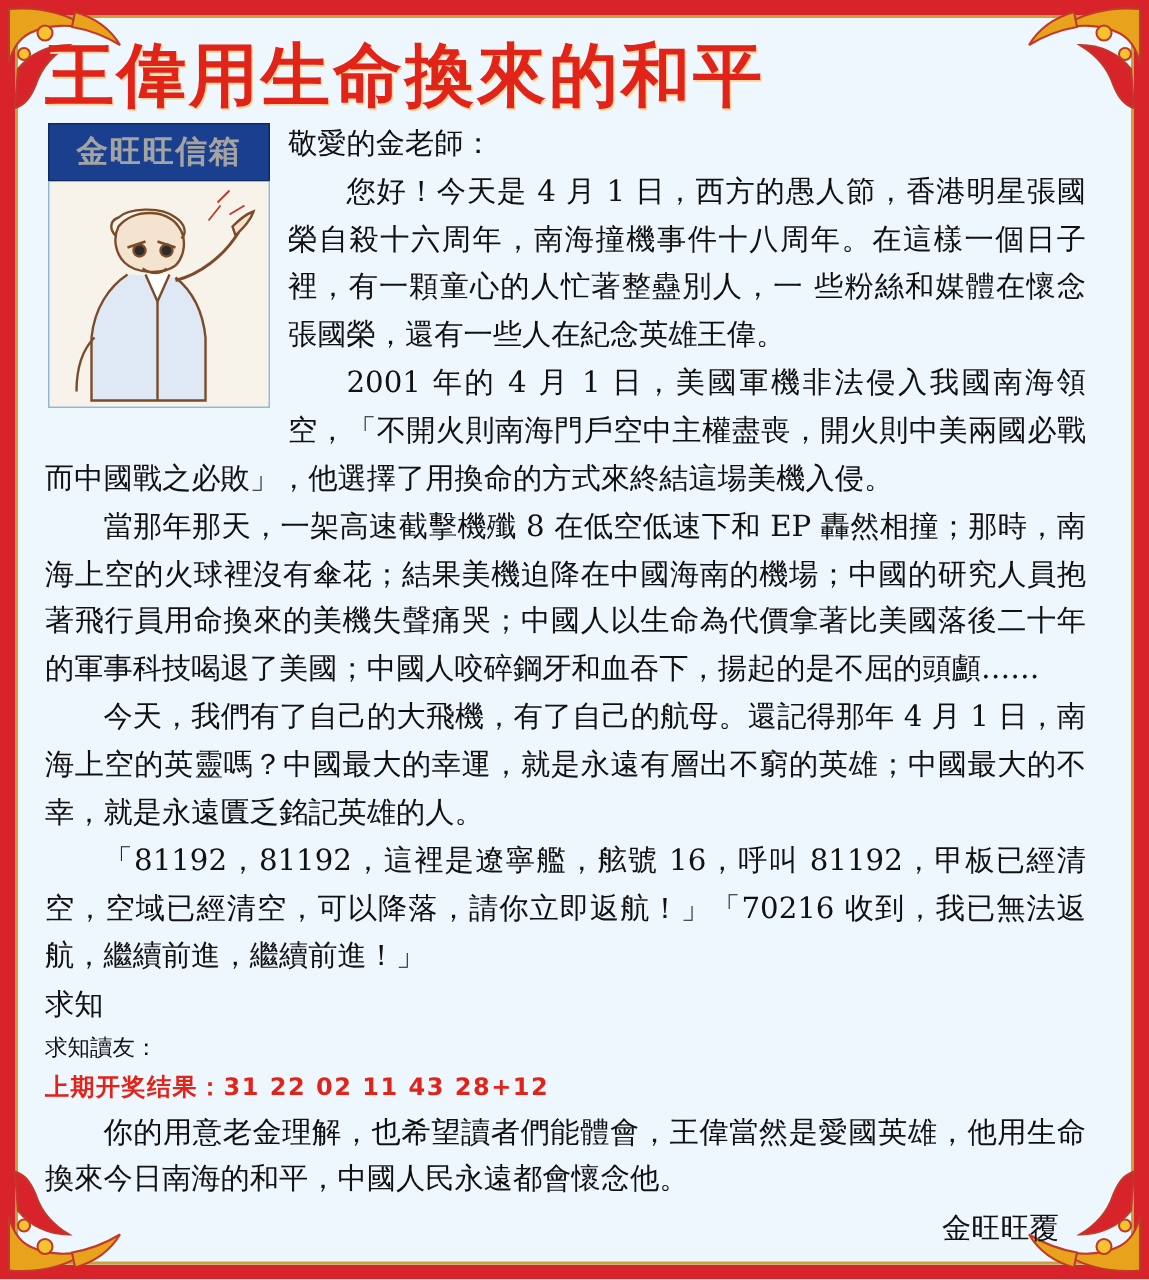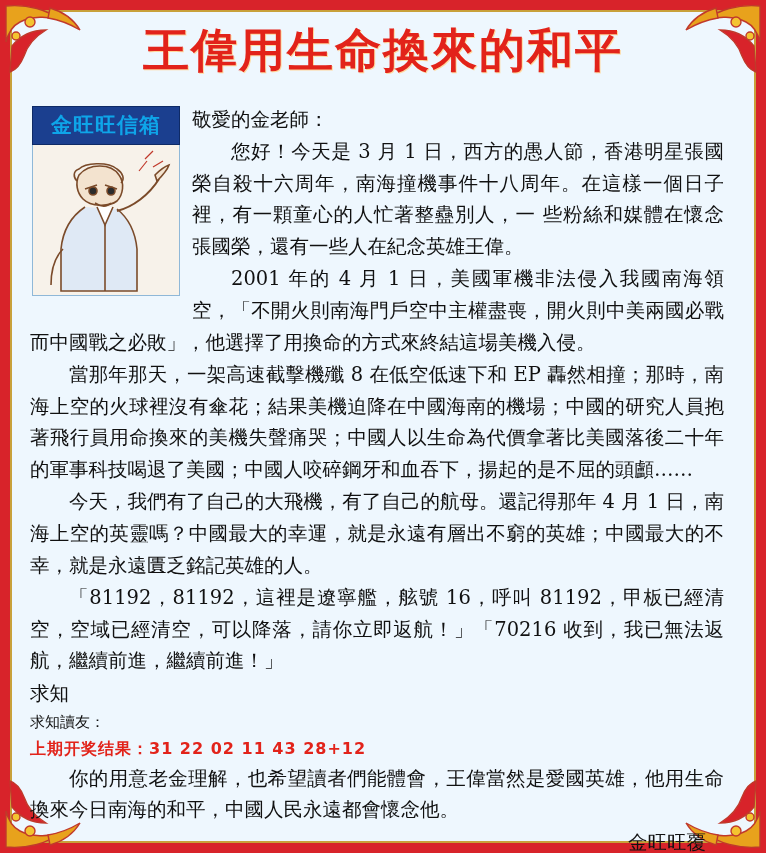--- a/index.html
+++ b/index.html
@@ -49,44 +49,44 @@
 
   .content {
     position: absolute;
     left: 16px; top: 16px; right: 16px; bottom: 16px;
     padding: 2px 14px 6px 14px;
     box-sizing: border-box;
     z-index: 3;
   }
 
   .headline {
-    text-align: center;
+    text-align: left;
     color: #e2231a;
     font-family: Liberation Serif, serif;
     font-weight: bold;
     font-size: 46px;
     letter-spacing: 2px;
     line-height: 1.25;
-    margin: 4px 0 24px 0;
+    margin: 4px 0 0 0;
     text-shadow: 1px 1px 0 #ffd9a0;
     white-space: nowrap;
   }
 
   .top-area {
     display: block;
     position: relative;
   }
   .mailbox {
     float: left;
     width: 148px;
     margin: 2px 12px 2px 2px;
   }
   .mailbox-title {
     background: #1b3f8f;
-    color: #0ea5e9;
+    color: #a3a3a3;
     font-weight: bold;
     font-size: 21px;
     text-align: center;
     padding: 4px 0 5px 0;
     letter-spacing: 1px;
     border: 1px solid #0e2a66;
     font-family: "DejaVu Sans", "Liberation Sans", sans-serif;
   }
   .mailbox-art {
     border: 1px solid #8fb8d8;
@@ -214,21 +214,21 @@
             </g>
             <g stroke="#c0392b" stroke-width="1.2" fill="none">
               <path d="M112 14 l8 -8 M120 22 l10 -6 M106 26 l8 -10"></path>
             </g>
           </svg>
         </div>
       </div>
 
       <div class="body-text">
         <p>敬愛的金老師：</p>
-        <p class="indent">您好！今天是 3 月 1 日，西方的愚人節，香港明星張國榮自殺十六周年，南海撞機事件十八周年。在這樣一個日子裡，有一顆童心的人忙著整蠱別人，一 些粉絲和媒體在懷念張國榮，還有一些人在紀念英雄王偉。</p>
+        <p class="indent">您好！今天是 4 月 1 日，西方的愚人節，香港明星張國榮自殺十六周年，南海撞機事件十八周年。在這樣一個日子裡，有一顆童心的人忙著整蠱別人，一 些粉絲和媒體在懷念張國榮，還有一些人在紀念英雄王偉。</p>
         <p class="indent">2001 年的 4 月 1 日，美國軍機非法侵入我國南海領空，「不開火則南海門戶空中主權盡喪，開火則中美兩國必戰而中國戰之必敗」，他選擇了用換命的方式來終結這場美機入侵。</p>
       </div>
       <div class="clear"></div>
     </div>
 
     <div class="body-text">
       <p class="indent">當那年那天，一架高速截擊機殲 8 在低空低速下和 EP 轟然相撞；那時，南海上空的火球裡沒有傘花；結果美機迫降在中國海南的機場；中國的研究人員抱著飛行員用命換來的美機失聲痛哭；中國人以生命為代價拿著比美國落後二十年的軍事科技喝退了美國；中國人咬碎鋼牙和血吞下，揚起的是不屈的頭顱……</p>
       <p class="indent">今天，我們有了自己的大飛機，有了自己的航母。還記得那年 4 月 1 日，南海上空的英靈嗎？中國最大的幸運，就是永遠有層出不窮的英雄；中國最大的不幸，就是永遠匱乏銘記英雄的人。</p>
       <p class="indent">「81192，81192，這裡是遼寧艦，舷號 16，呼叫 81192，甲板已經清空，空域已經清空，可以降落，請你立即返航！」「70216 收到，我已無法返航，繼續前進，繼續前進！」</p>
       <p class="sign-right">求知</p>

